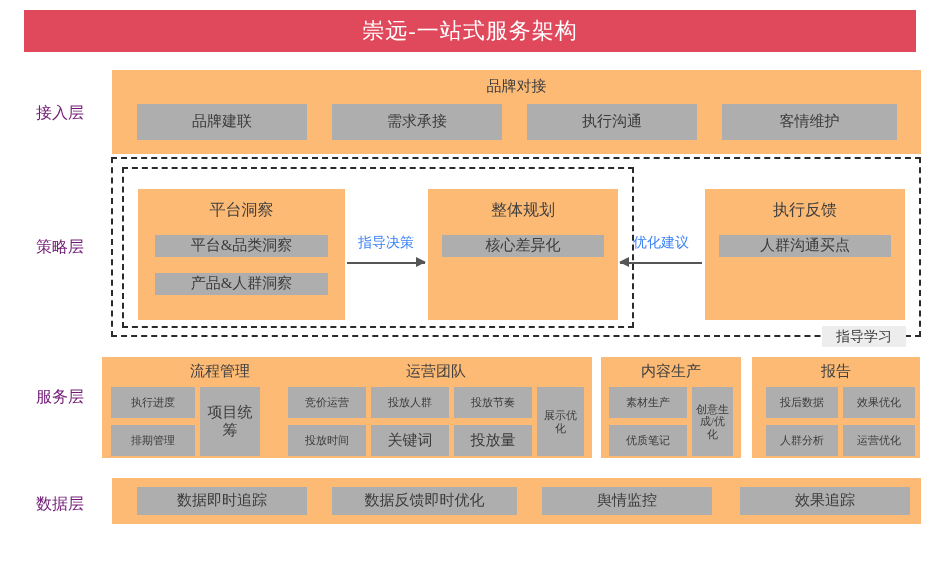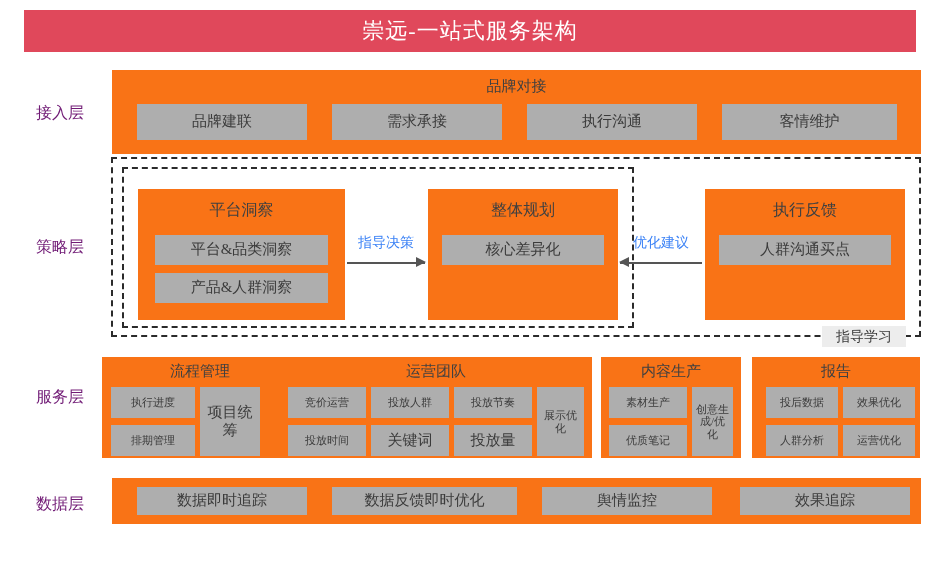--- a/index.html
+++ b/index.html
@@ -40,21 +40,21 @@
     left: 16px;
     width: 88px;
     text-align: center;
     font-size: 16px;
     color: #701a75;
   }
 
   
   .panel {
     position: absolute;
-    background: #f97316;
+    background: #fdba74;
   }
   .panel-title {
     position: absolute;
     left: 0;
     right: 0;
     text-align: center;
     font-size: 15px;
     color: #404040;
   }
   .chip {
@@ -91,21 +91,21 @@
     width: 512px; height: 161px;
     border: 2px dashed #2b2b2b;
     box-sizing: border-box;
     background: transparent;
   }
   .strat-panel { top: 189px; height: 131px; }
   #panel-platform { left: 138px; width: 207px; }
   #panel-plan     { left: 428px; width: 190px; }
   #panel-feedback { left: 705px; width: 200px; }
   .strat-panel .panel-title { top: 11px; font-size: 16px; }
-  .strat-chip { height: 30px; font-size: 15px; }
+  .strat-chip { height: 22px; font-size: 15px; }
   .strat-chip.r1 { top: 46px; }
   .strat-chip.r2 { top: 84px; }
 
   
   .arrow-wrap { position: absolute; }
   .arrow-label {
     position: absolute;
     left: 50%;
     transform: translateX(-50%);
     top: -20px;
@@ -138,21 +138,21 @@
     left: 822px; top: 326px;
     width: 84px; height: 21px;
     background: #EDEDED;
     display: flex; align-items: center; justify-content: center;
     font-size: 14px;
     color: #3a3a3a;
   }
 
   
   .svc-panel { top: 357px; height: 101px; }
-  #panel-process  { left: 102px; width: 196px; }
+  #panel-process  { left: 102px; width: 196px; padding-left: 40px; }
   #panel-ops      { left: 280px; width: 312px; }
   #panel-content  { left: 601px; width: 140px; }
   #panel-report   { left: 752px; width: 168px; }
   .svc-panel .panel-title { top: 5px; font-size: 15px; }
   .svc-chip { height: 31px; font-size: 11px; }
   .svc-chip.r1 { top: 30px; text-align: right; }
   .svc-chip.r2 { top: 68px; }
   .svc-chip.tall { top: 30px; height: 69px; }
   .svc-chip.big { font-size: 15px; }
 

